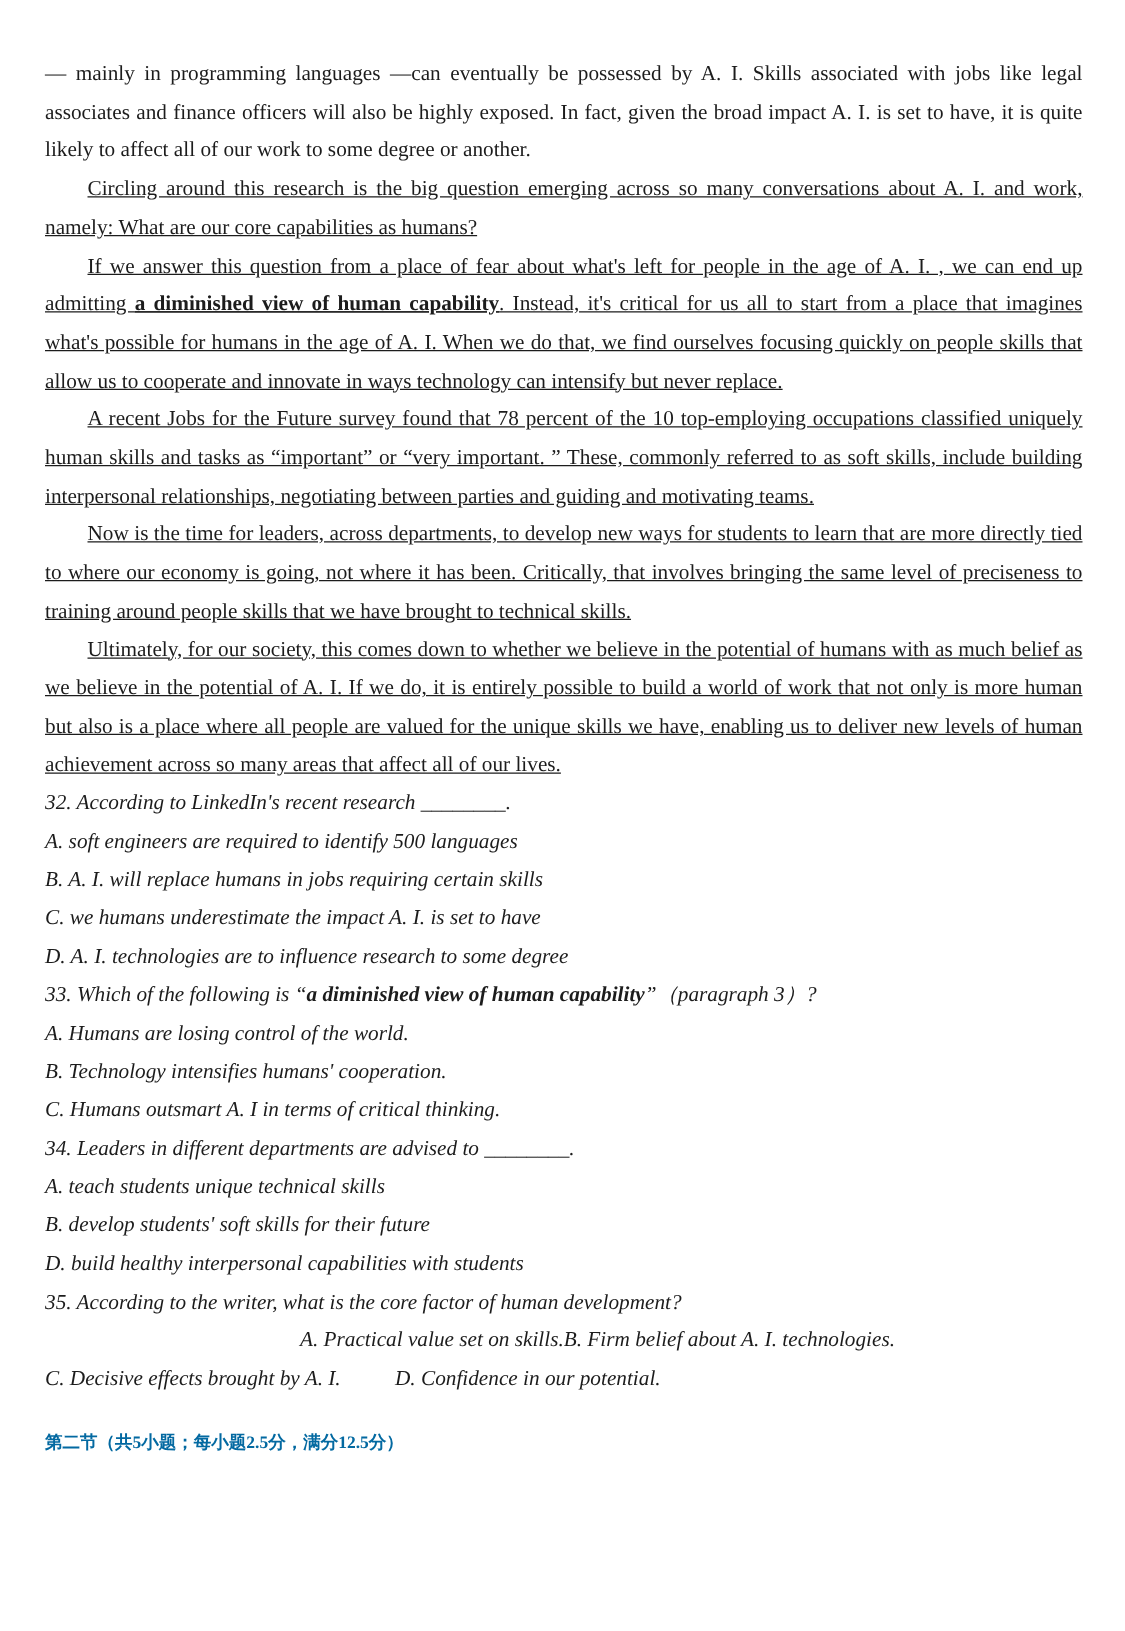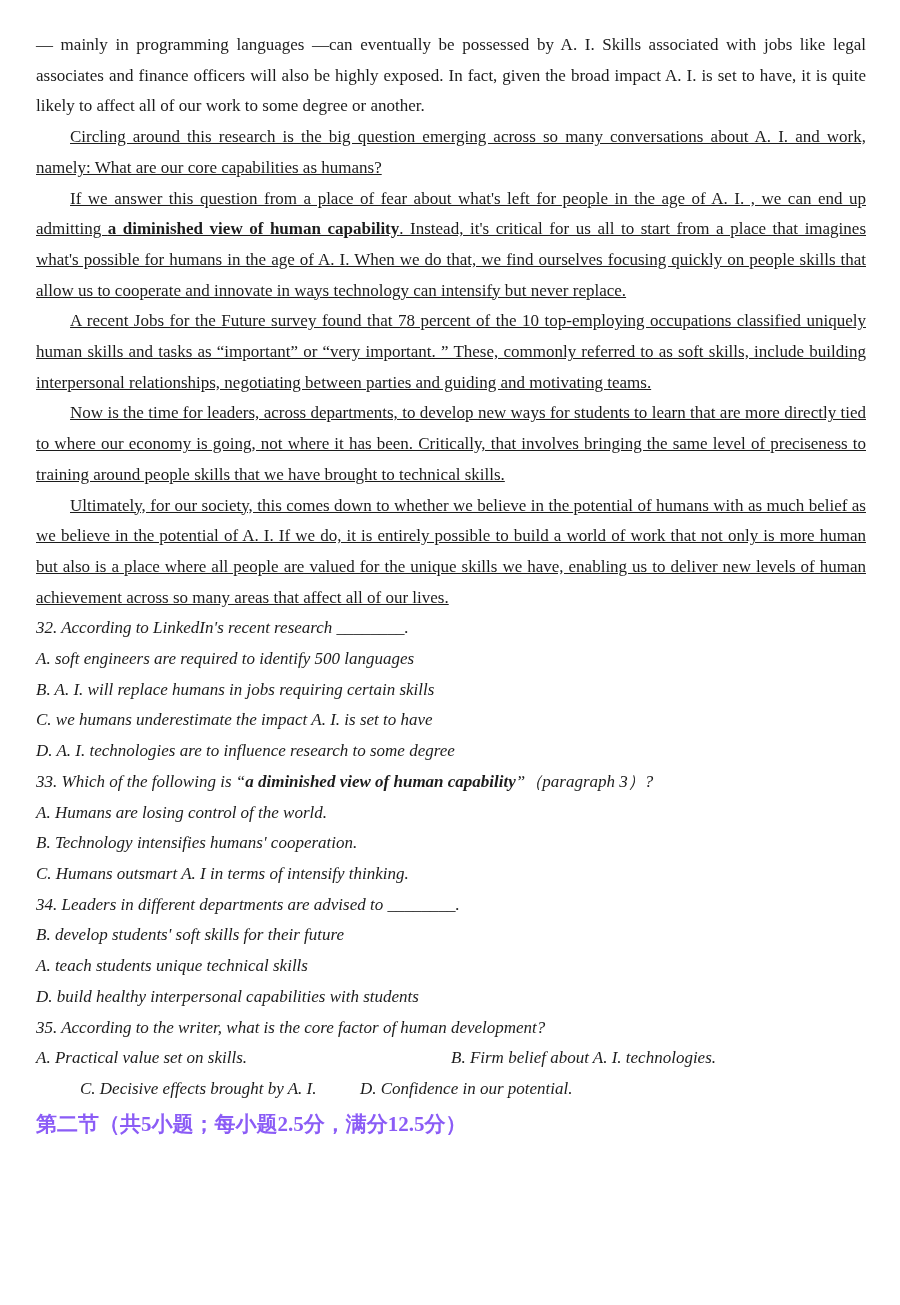--- a/index.html
+++ b/index.html
@@ -6,45 +6,45 @@
   html, body { background: #ffffff; }
   body {
     width: 900px;
     height: 1305px;
     font-family: "Liberation Serif", "DejaVu Serif", serif;
     font-size: 17px;
     color: #1c1c1c;
     overflow: hidden;
   }
   .page {
-    padding: 30px 34px 0 36px;
+    padding: 44px 34px 0 36px;
   }
   .para {
     line-height: 30.7px;
     text-align: justify;
   }
   .indent { text-indent: 34px; text-decoration: underline; }
   .q-stem, .q-opt {
     line-height: 30.7px;
     text-align: left;
     font-style: italic;
   }
   .bold-underline {
     font-weight: bold;
     text-decoration: underline;
   }
   .stem-bold { font-weight: bold; }
-  .col-a { display: inline-block; width: 415px; }
-  .col-c { display: inline-block; width: 280px; margin-left: 44px; }
+  .col-a { display: inline-block; width: 415px; text-align: right; }
+  .col-c { display: inline-block; width: 280px; }
   .section-footer {
     font-weight: bold;
-    font-size: 21px;
+    font-size: 14px;
     line-height: 33px;
-    margin-top: 3px;
-    color: #8b5cf6;
+    margin-top: 19px;
+    color: #0369a1;
   }
 </style>
 </head>
 <body>
 
 <div class="page">
 
   <p class="para">—  mainly in programming languages  —can eventually be possessed by A. I. Skills associated with jobs like legal associates and finance officers will also be highly exposed. In fact, given the broad impact A. I. is set to have, it is quite likely to affect all of our work to some degree or another.</p>
 
   <p class="para indent">Circling around this research is the big question emerging across so many conversations about A. I. and work, namely: What are our core capabilities as humans?</p>
@@ -59,25 +59,25 @@
 
   <p class="q-stem">32. According to LinkedIn's recent research ________.</p>
   <p class="q-opt">A. soft engineers are required to identify 500 languages</p>
   <p class="q-opt">B. A. I. will replace humans in jobs requiring certain skills</p>
   <p class="q-opt">C. we humans underestimate the impact A. I. is set to have</p>
   <p class="q-opt">D. A. I. technologies are to influence research to some degree</p>
 
   <p class="q-stem"><span>33. Which of the following is “</span><span class="stem-bold">a diminished view of human capability</span><span>”（paragraph 3）?</span></p>
   <p class="q-opt">A. Humans are losing control of the world.</p>
   <p class="q-opt">B. Technology intensifies humans' cooperation.</p>
-  <p class="q-opt">C. Humans outsmart A. I in terms of intensify thinking.</p>
+  <p class="q-opt">C. Humans outsmart A. I in terms of critical thinking.</p>
 
   <p class="q-stem">34. Leaders in different departments are advised to ________.</p>
+  <p class="q-opt">A. teach students unique technical skills</p>
   <p class="q-opt">B. develop students' soft skills for their future</p>
-  <p class="q-opt">A. teach students unique technical skills</p>
   <p class="q-opt">D. build healthy interpersonal capabilities with students</p>
 
   <p class="q-stem">35. According to the writer, what is the core factor of human development?</p>
   <p class="q-opt"><span class="col-a">A. Practical value set on skills.</span><span>B. Firm belief about A. I. technologies.</span></p>
   <p class="q-opt"><span class="col-c">C. Decisive effects brought by A. I.</span><span>D. Confidence in our potential.</span></p>
 
   <p class="section-footer">第二节（共5小题；每小题2.5分，满分12.5分）</p>
 
 </div>
 

